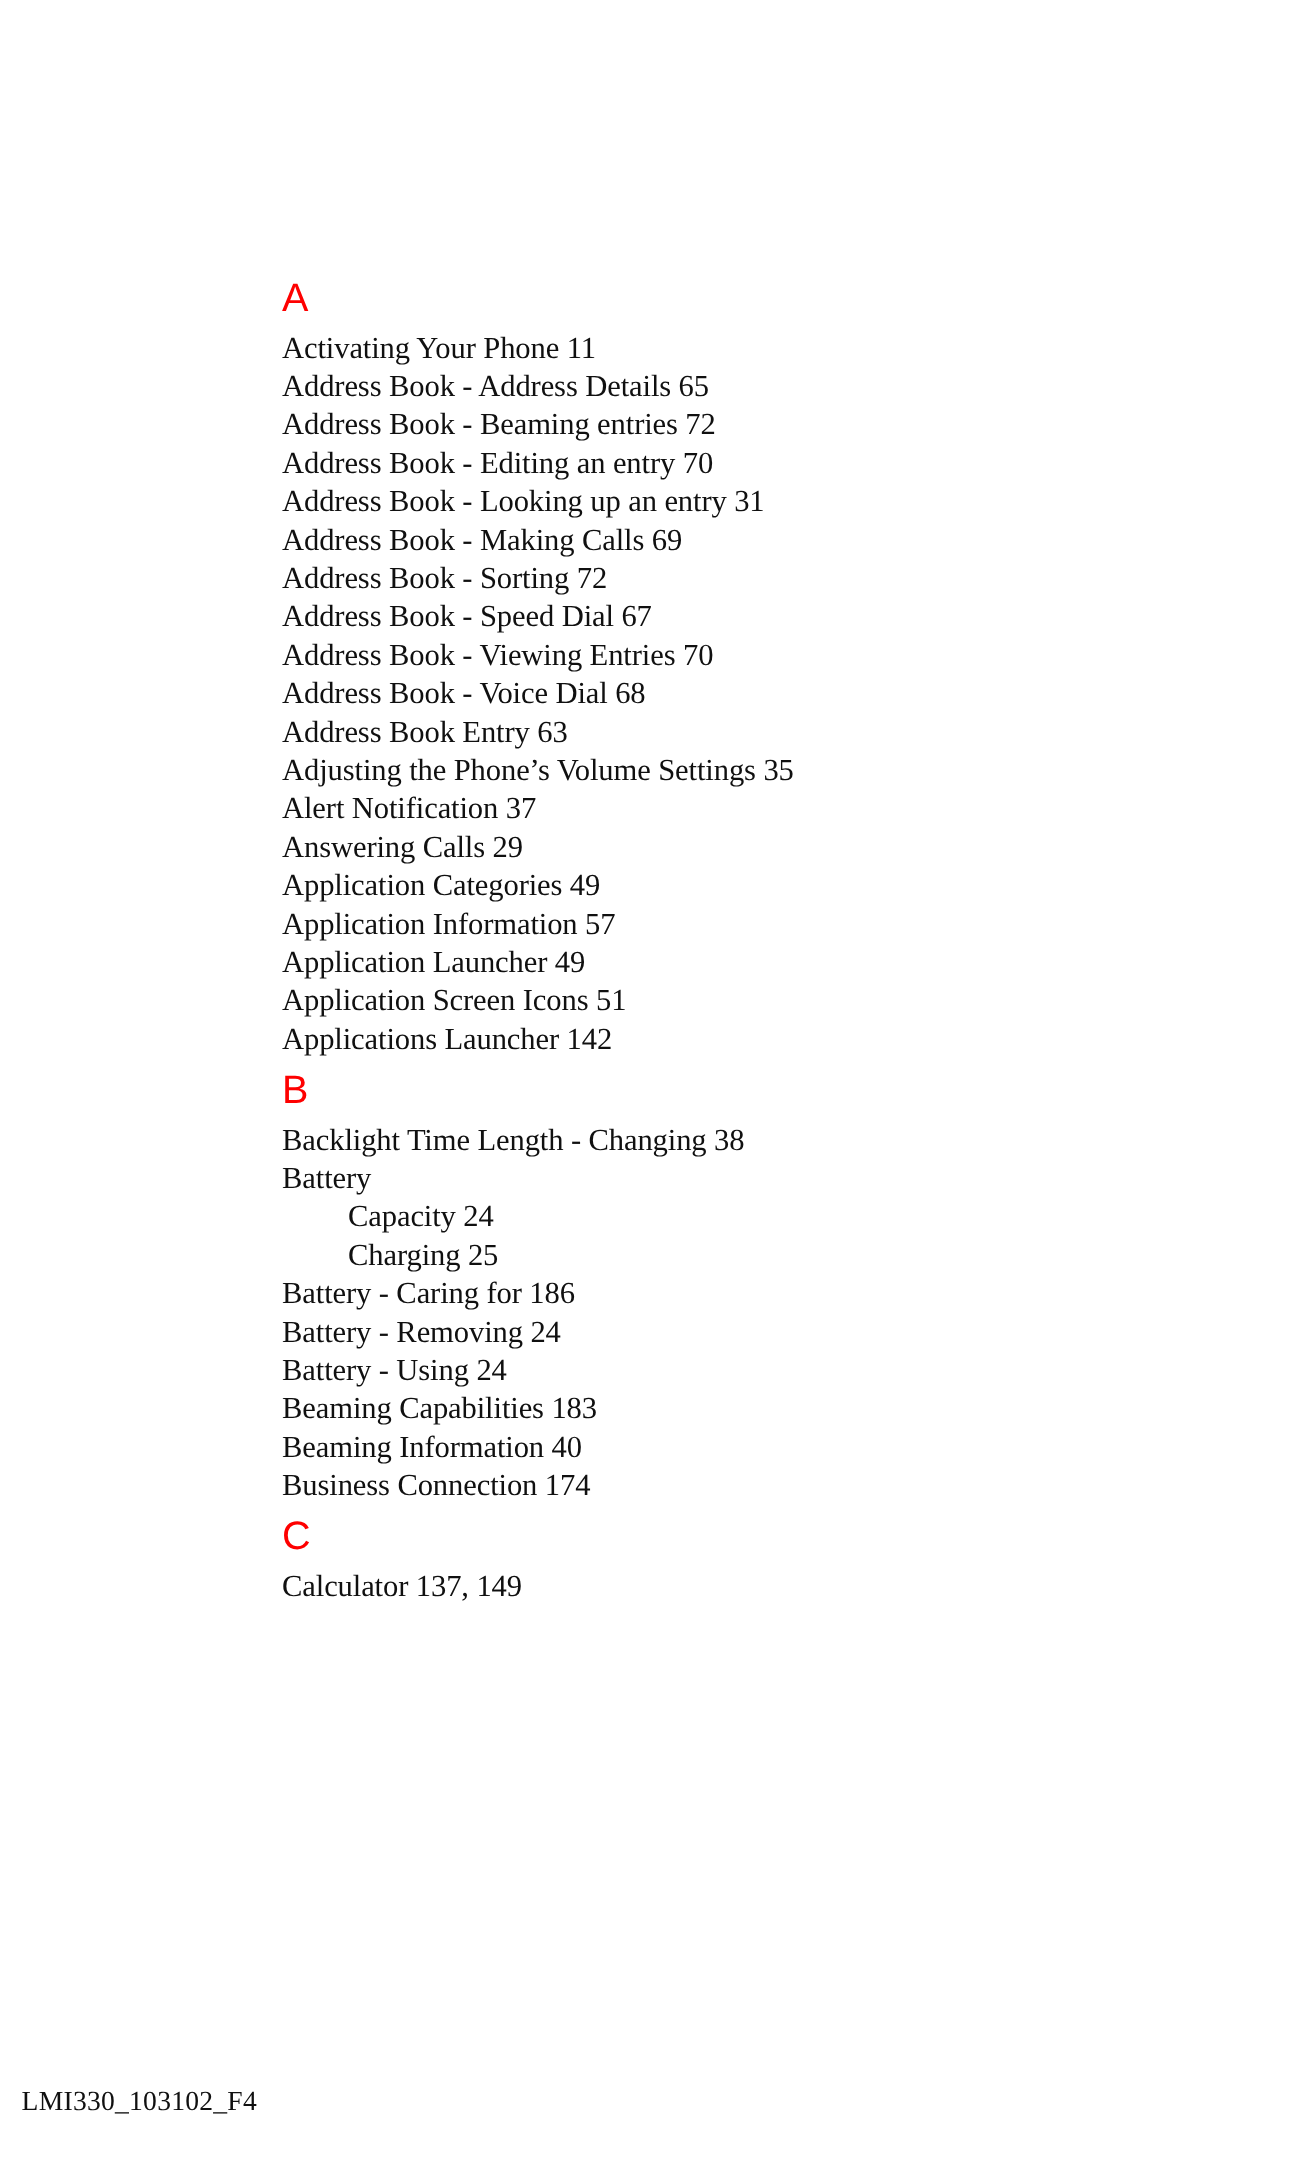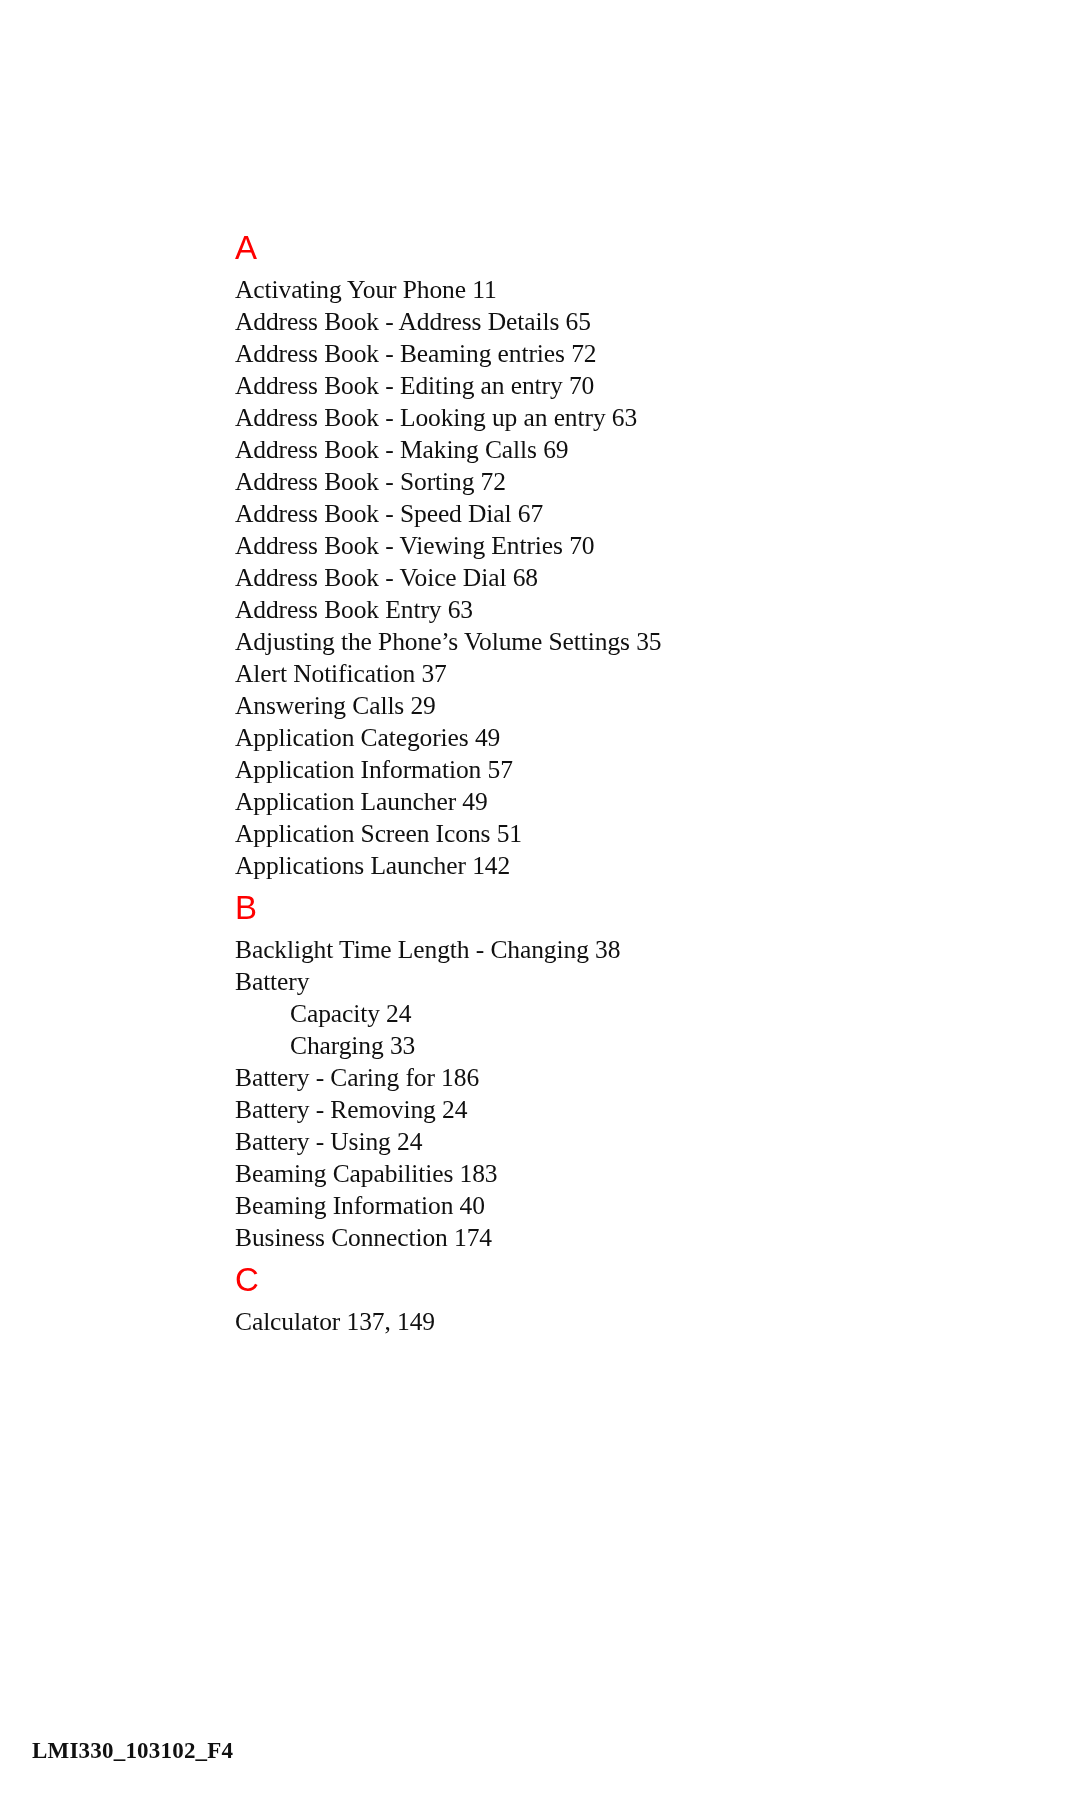--- a/index.html
+++ b/index.html
@@ -59,62 +59,61 @@
     white-space: nowrap;
     letter-spacing: -0.1px;
   }
 
   .entry.level-2 {
     padding-left: 55px;
   }
 
   #footer-id {
     position: absolute;
-    left: 32px;
+    left: 18px;
     top: 1737px;
     font-family: "Liberation Serif", "DejaVu Serif", serif;
     font-size: 23px;
     line-height: 28px;
     color: #101010;
     letter-spacing: 0.2px;
     white-space: nowrap;
-    font-weight: bold;
   }
 </style>
 </head>
 <body>
 
 <div id="page">
 
   <div id="index-column">
       <div class="section-letter first">A</div>
       <div class="entry level-1">Activating Your Phone 11</div>
       <div class="entry level-1">Address Book - Address Details 65</div>
       <div class="entry level-1">Address Book - Beaming entries 72</div>
       <div class="entry level-1">Address Book - Editing an entry 70</div>
-      <div class="entry level-1">Address Book - Looking up an entry 63</div>
+      <div class="entry level-1">Address Book - Looking up an entry 31</div>
       <div class="entry level-1">Address Book - Making Calls 69</div>
       <div class="entry level-1">Address Book - Sorting 72</div>
       <div class="entry level-1">Address Book - Speed Dial 67</div>
       <div class="entry level-1">Address Book - Viewing Entries 70</div>
       <div class="entry level-1">Address Book - Voice Dial 68</div>
       <div class="entry level-1">Address Book Entry 63</div>
       <div class="entry level-1">Adjusting the Phone’s Volume Settings 35</div>
       <div class="entry level-1">Alert Notification 37</div>
       <div class="entry level-1">Answering Calls 29</div>
       <div class="entry level-1">Application Categories 49</div>
       <div class="entry level-1">Application Information 57</div>
       <div class="entry level-1">Application Launcher 49</div>
       <div class="entry level-1">Application Screen Icons 51</div>
       <div class="entry level-1">Applications Launcher 142</div>
       <div class="section-letter later">B</div>
       <div class="entry level-1">Backlight Time Length - Changing 38</div>
       <div class="entry level-1">Battery</div>
       <div class="entry level-2">Capacity 24</div>
-      <div class="entry level-2">Charging 33</div>
+      <div class="entry level-2">Charging 25</div>
       <div class="entry level-1">Battery - Caring for 186</div>
       <div class="entry level-1">Battery - Removing 24</div>
       <div class="entry level-1">Battery - Using 24</div>
       <div class="entry level-1">Beaming Capabilities 183</div>
       <div class="entry level-1">Beaming Information 40</div>
       <div class="entry level-1">Business Connection 174</div>
       <div class="section-letter later">C</div>
       <div class="entry level-1">Calculator 137, 149</div>
     </div>
 

